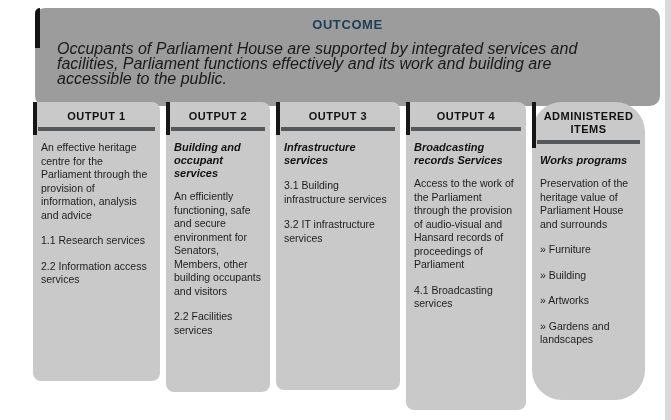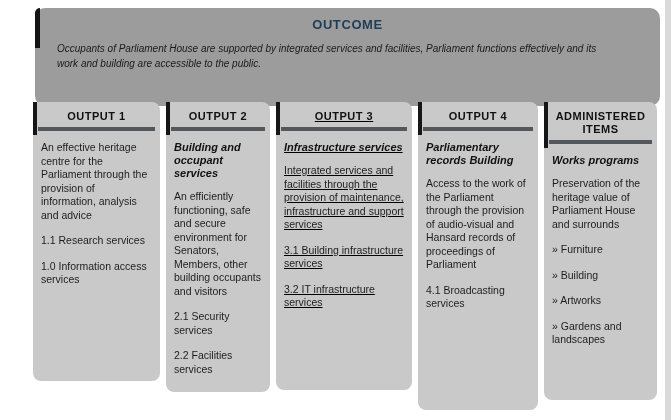--- a/index.html
+++ b/index.html
@@ -36,21 +36,21 @@
     text-align: center;
     font-weight: bold;
     font-size: 13px;
     letter-spacing: 0.6px;
     color: #1e3d57;
   }
   .outcome-desc {
     margin: 9px 20px 0 22px;
     width: 545px;
     font-style: italic;
-    font-size: 10px;
+    font-size: 16px;
     line-height: 15px;
     color: #1a1a1a;
   }
   
   .columns {
     position: absolute;
     left: 33px; top: 102px;
     width: 630px;
     display: flex;
     gap: 6px;
@@ -116,53 +116,51 @@
 </div>
 
 <div class="columns">
 
   <div class="col" style="width:127px; height:279px;padding-left:8px;">
     <div class="col-accent"></div>
     <div class="col-title">OUTPUT 1</div>
     <div class="col-rule"></div>
     <div class="col-desc">An effective heritage centre for the Parliament through the provision of information, analysis and advice</div>
     <div class="col-item">1.1 Research services</div>
-    <div class="col-item">1.0 Information access services</div>
+    <div class="col-item">2.2 Information access services</div>
   </div>
 
   <div class="col" style="width:104px; height:290px;">
     <div class="col-accent"></div>
     <div class="col-title">OUTPUT 2</div>
     <div class="col-rule"></div>
     <div class="col-sub">Building and occupant services</div>
     <div class="col-desc">An efficiently functioning, safe and secure environment for Senators, Members, other building occupants and visitors</div>
-    <div class="col-item">2.1 Security services</div>
     <div class="col-item">2.2 Facilities services</div>
   </div>
 
-  <div class="col" style="width:136px; height:288px;text-decoration:underline;">
+  <div class="col" style="width:124px; height:288px;">
     <div class="col-accent"></div>
     <div class="col-title">OUTPUT 3</div>
     <div class="col-rule"></div>
     <div class="col-sub">Infrastructure services</div>
-    <div class="col-desc">Integrated services and facilities through the provision of maintenance, infrastructure and support services</div>
     <div class="col-item">3.1 Building infrastructure services</div>
     <div class="col-item">3.2 IT infrastructure services</div>
   </div>
 
   <div class="col" style="width:120px; height:308px;">
     <div class="col-accent"></div>
     <div class="col-title">OUTPUT 4</div>
     <div class="col-rule"></div>
-    <div class="col-sub">Parliamentary records Building</div>
+    <div class="col-sub">Broadcasting records Services</div>
     <div class="col-desc">Access to the work of the Parliament through the provision of audio-visual and Hansard records of proceedings of Parliament</div>
     <div class="col-item">4.1 Broadcasting services</div>
   </div>
 
-  <div class="col" style="width:113px; height:298px;">
+  <div class="col" style="width:113px; height:298px;border-radius:30px;">
     <div class="col-accent tall"></div>
     <div class="col-title">ADMINISTERED ITEMS</div>
     <div class="col-rule"></div>
     <div class="col-sub">Works programs</div>
     <div class="col-desc">Preservation of the heritage value of Parliament House and surrounds</div>
     <div class="col-item">» Furniture</div>
     <div class="col-item">» Building</div>
     <div class="col-item">» Artworks</div>
     <div class="col-item">» Gardens and landscapes</div>
   </div>

